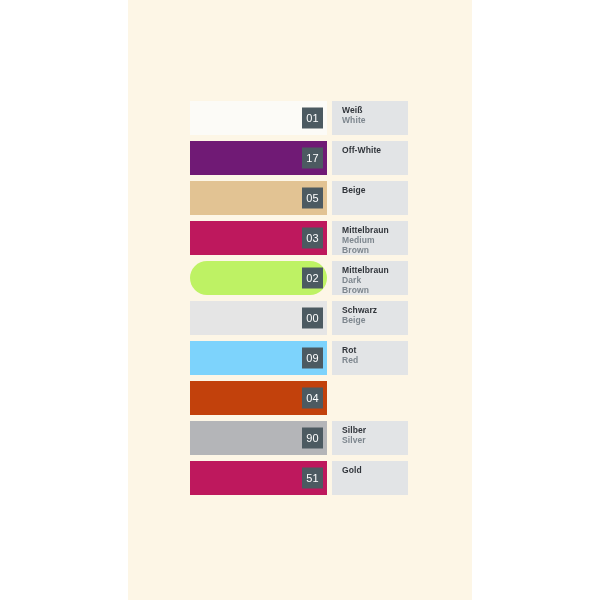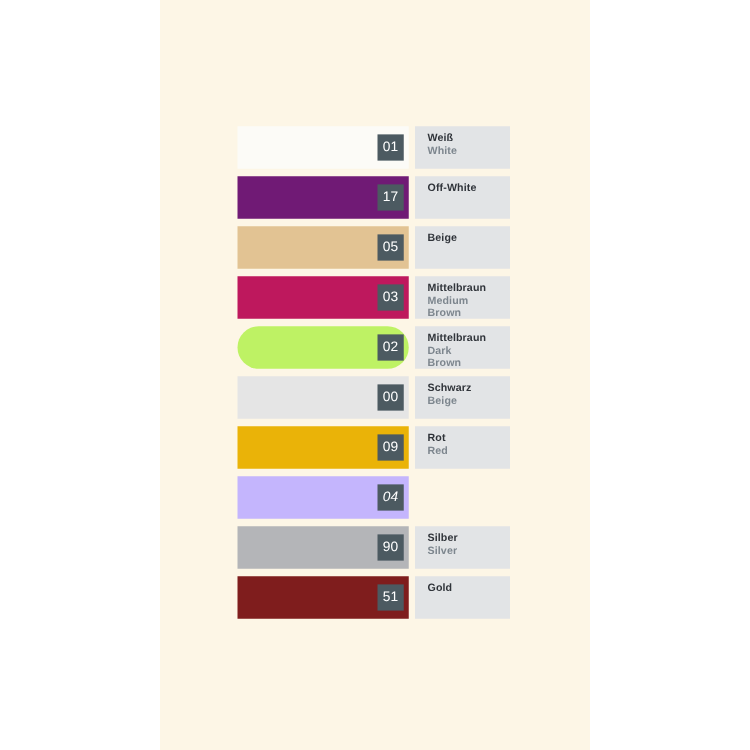--- a/index.html
+++ b/index.html
@@ -152,44 +152,44 @@
       <div class="row">
         <div class="swatch" style="background: #e5e5e5;">
           <div class="badge">00</div>
         </div>
         <div class="label">
           <span class="name-de">Schwarz</span>
           <span class="name-en">Beige</span>
         </div>
       </div>
       <div class="row">
-        <div class="swatch" style="background: #eab308;">
+        <div class="swatch" style="background: #7dd3fc;">
           <div class="badge">09</div>
         </div>
         <div class="label">
           <span class="name-de">Rot</span>
           <span class="name-en">Red</span>
         </div>
       </div>
       <div class="row">
-        <div class="swatch" style="background: #c4b5fd; font-style: italic;">
+        <div class="swatch" style="background: #c2410c;">
           <div class="badge">04</div>
         </div>
       </div>
       <div class="row">
         <div class="swatch" style="background: rgb(180, 181, 184);">
           <div class="badge">90</div>
         </div>
         <div class="label">
           <span class="name-de">Silber</span>
           <span class="name-en">Silver</span>
         </div>
       </div>
       <div class="row">
-        <div class="swatch" style="background: #7f1d1d;">
+        <div class="swatch" style="background: #be185d;">
           <div class="badge">51</div>
         </div>
         <div class="label single">
           <span class="name-de">Gold</span>
         </div>
       </div>
     </div>
 </div>
 
 </body></html>

